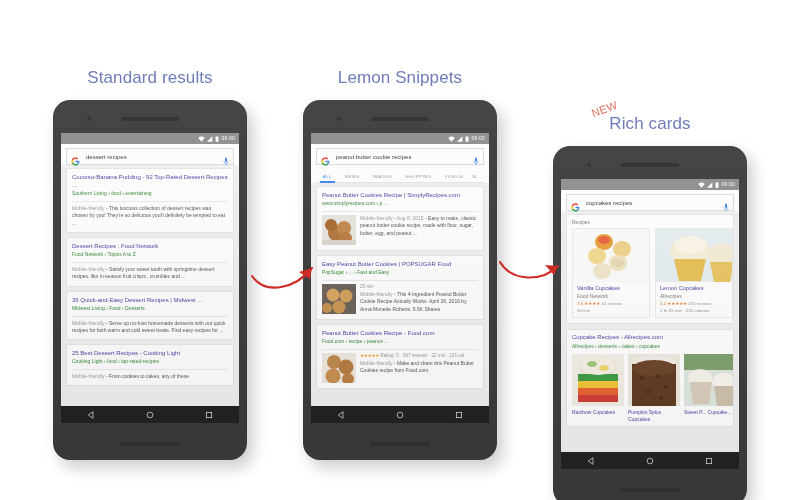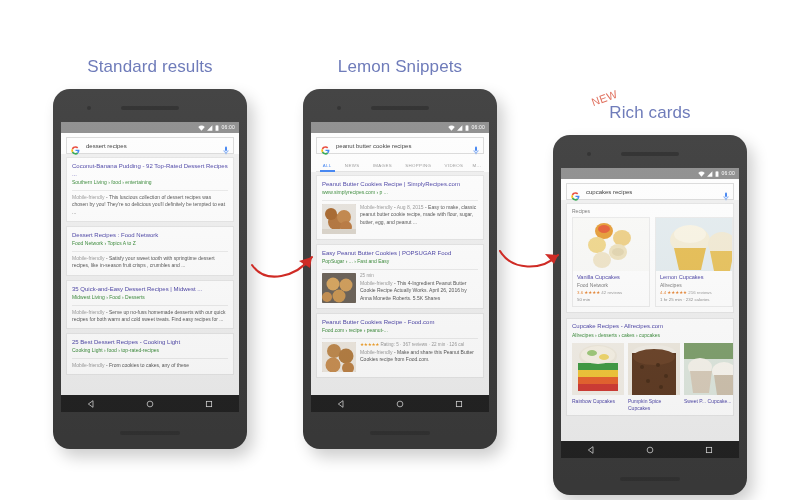--- a/index.html
+++ b/index.html
@@ -1,21 +1,21 @@
 <!DOCTYPE html>
 <html><head>
 <meta charset="utf-8">
 <style>
   html,body{margin:0;padding:0;}
   body{
     width:800px;height:500px;background:#ffffff;
     font-family:"Liberation Sans", sans-serif;
     overflow:hidden;position:relative;
   }
-  .stage{position:absolute;left:0;top:1px;width:800px;height:372px;}
+  .stage{position:absolute;left:0;top:12px;width:800px;height:372px;}
 
   
   .col{position:absolute;top:0;width:250px;height:500px;}
   .col1{left:25px;} .col2{left:275px;} .col3{left:525px;margin-top:46px;}
   .heading{
     position:absolute;top:56px;left:0;width:250px;text-align:center;
     font-size:17px;color:#6f7cba;letter-spacing:.1px;
   }
   .new-badge{
     position:absolute;top:45px;left:66px;

